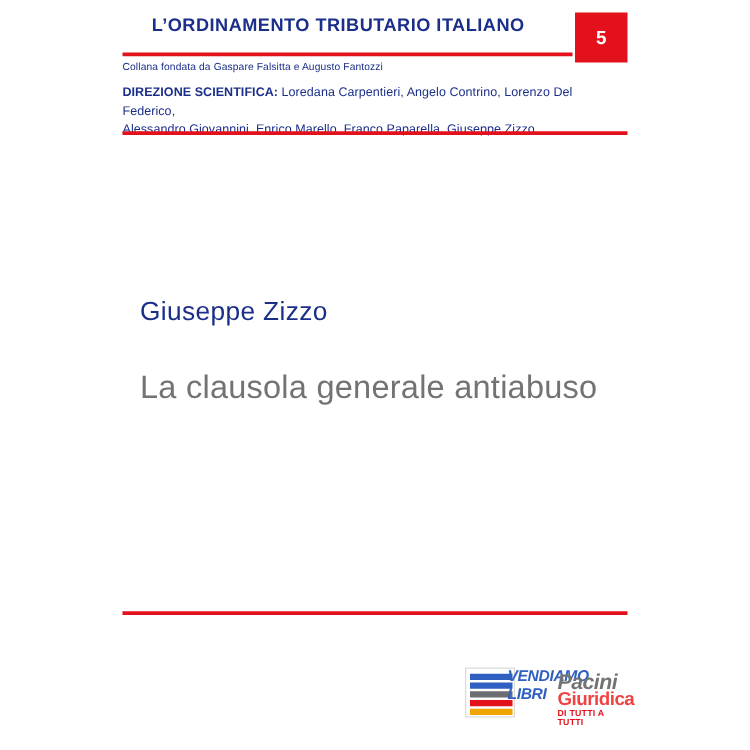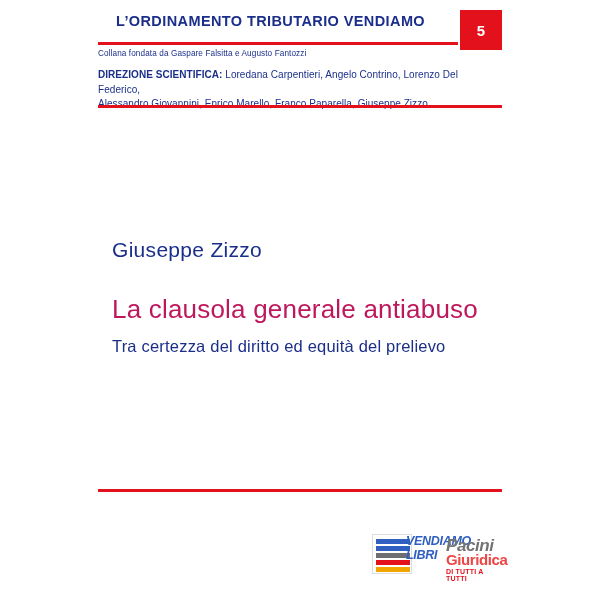--- a/index.html
+++ b/index.html
@@ -115,21 +115,21 @@
     color: #1b2f8a;
     font-family: "Liberation Sans", sans-serif;
     font-weight: 400;
     letter-spacing: 0.3px;
   }
   .main-title {
     position: absolute;
     left: 112px;
     top: 294px;
     font-size: 26px;
-    color: #be185d;
+    color: #737373;
     font-weight: 400;
     letter-spacing: 0.2px;
   }
   .subtitle {
     position: absolute;
     left: 112px;
     top: 337px;
     font-size: 16.5px;
     color: #1b2f8a;
     font-weight: 400;
@@ -223,41 +223,40 @@
     letter-spacing: 0.2px;
   }
 </style>
 </head>
 <body>
 
 <div class="cover">
 
   <div class="series-header">
     <div class="series-title-row">
-      <div class="series-title">L’ORDINAMENTO TRIBUTARIO VENDIAMO</div>
+      <div class="series-title">L’ORDINAMENTO TRIBUTARIO ITALIANO</div>
       <div class="series-number-box">5</div>
     </div>
   </div>
 
   <div class="rule-red rule-1"></div>
 
   <div class="founders">Collana fondata da Gaspare Falsitta e Augusto Fantozzi</div>
 
   <div class="direction">
     <span class="dir-label">DIREZIONE SCIENTIFICA:</span><span> Loredana Carpentieri, Angelo Contrino, Lorenzo Del Federico,</span><br>
     <span>Alessandro Giovannini, Enrico Marello, Franco Paparella, Giuseppe Zizzo</span>
   </div>
 
   <div class="rule-red rule-2"></div>
 
   <div class="author">Giuseppe Zizzo</div>
 
   <div class="main-title">La clausola generale antiabuso</div>
 
-  <div class="subtitle">Tra certezza del diritto ed equità del prelievo</div>
 
   <div class="rule-red rule-3"></div>
 
   <div class="logo-area">
     <div class="logo-flag">
       <div class="stripe s1"></div>
       <div class="stripe s2"></div>
       <div class="stripe s3"></div>
       <div class="stripe s4"></div>
       <div class="stripe s5"></div>

